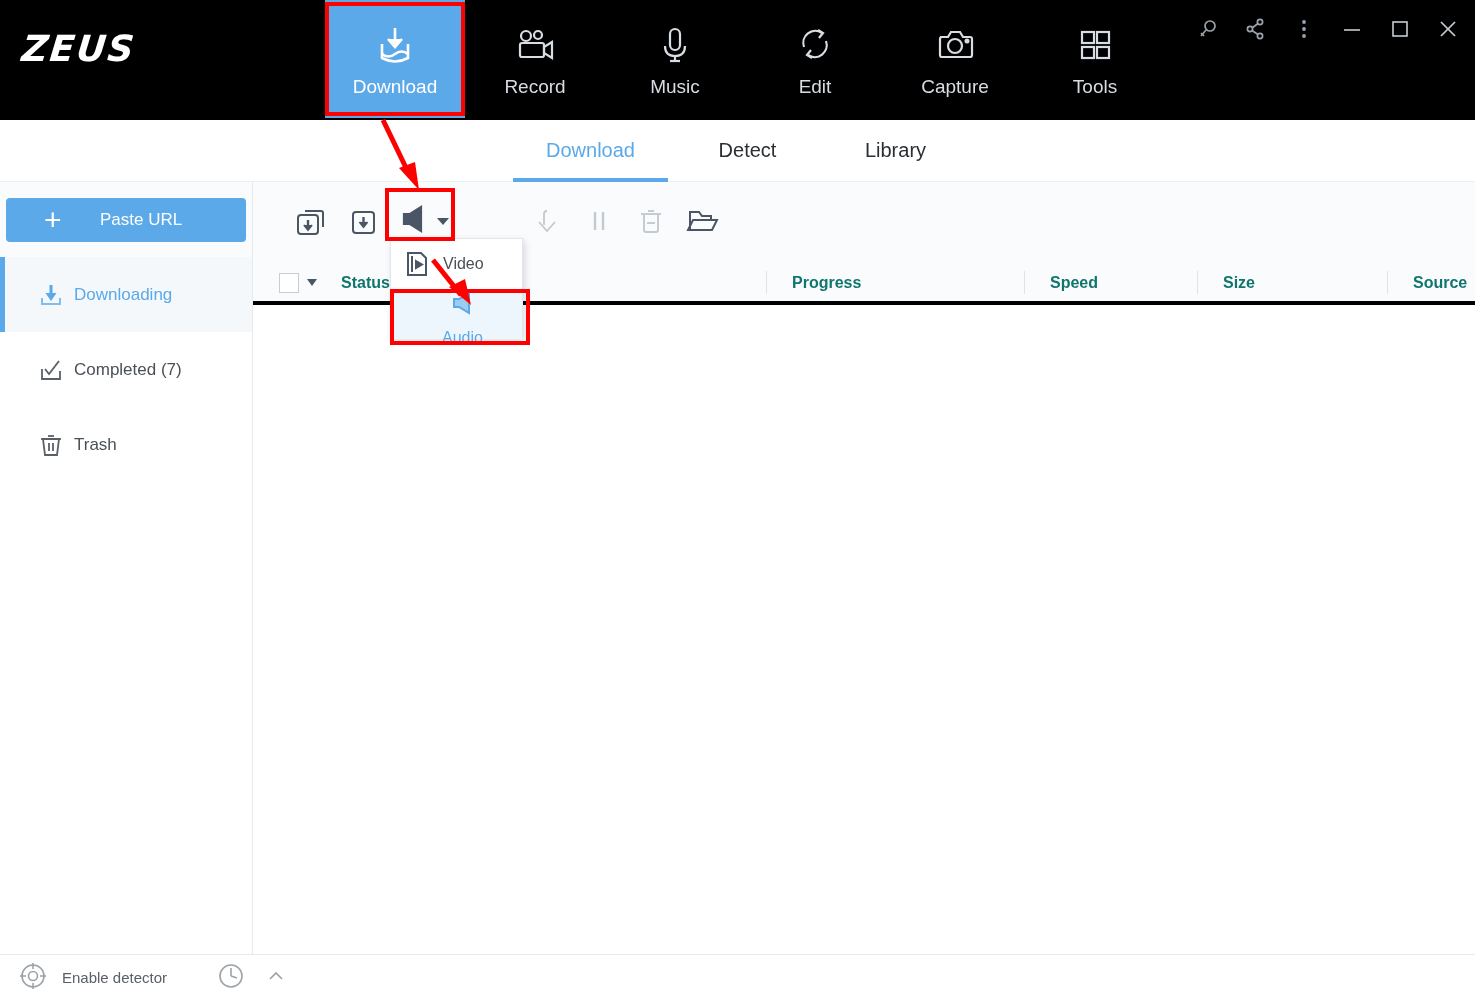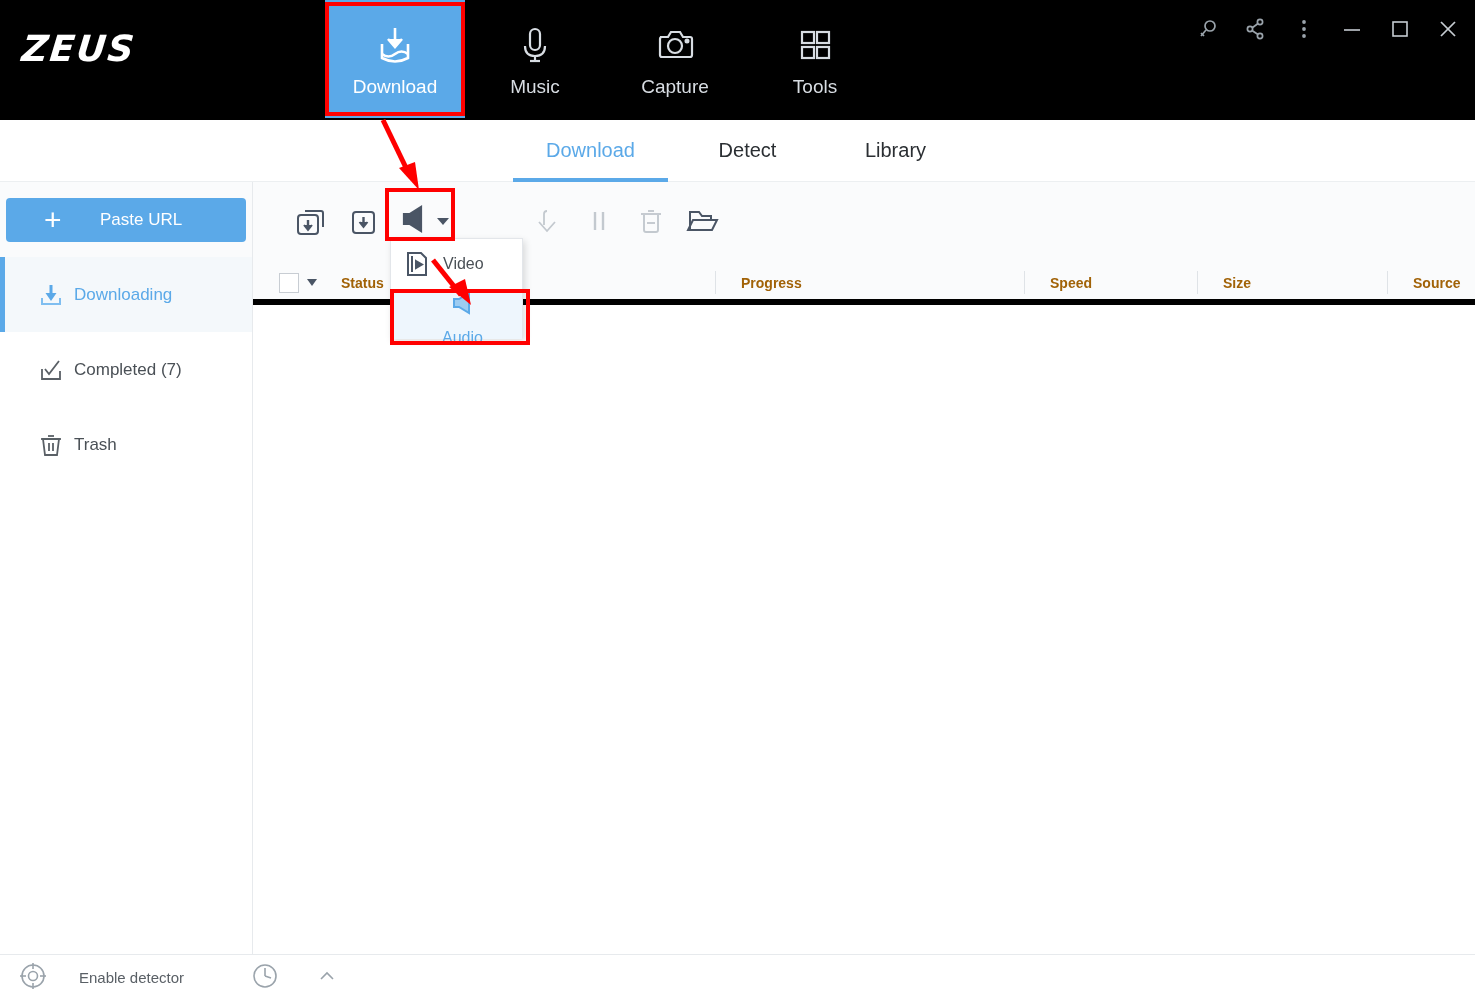--- a/index.html
+++ b/index.html
@@ -166,24 +166,24 @@
   .caret { width: 0; height: 0;
     border-left: 6px solid transparent;
     border-right: 6px solid transparent;
     border-top: 7px solid #4a5565; }
 
   
   .tablehead {
     position: absolute; left: 253px; top: 260px;
     width: 1222px; height: 45px;
     background: #fafbfc;
-    border-bottom: 6px solid #000000;
-    display: flex; align-items: center;
-    font-size: 14px; font-weight: bold;
-    color: #a16207;
+    border-bottom: 4px solid #000000;
+    display: flex; align-items: center;
+    font-size: 16px; font-weight: bold;
+    color: #0f766e;
   }
   .th { position: absolute; top: 0; height: 45px;
         display: flex; align-items: center; }
   .th.div::before {
     content: ""; position: absolute; left: -26px; top: 11px;
     width: 1px; height: 23px; background: #dfe3e7;
   }
   .hcheck { width: 20px; height: 20px; border: 1px solid #c8cdd3;
             background: #fff; }
   .hcaret { width: 0; height: 0; margin-left: 8px;
@@ -198,21 +198,21 @@
     background: #ffffff;
   }
 
   
   .bottombar {
     position: absolute; left: 0; top: 954px;
     width: 1475px; height: 46px;
     background: #ffffff;
     border-top: 1px solid #e7eaed;
     display: flex; align-items: center;
-    padding-left: 18px; gap: 31px;
+    padding-left: 18px; gap: 14px;
   }
   .bb-label { font-size: 15px; color: #5a6066; }
   .bb-icon { cursor: pointer; display:block; }
 
   
   .dropdown {
     position: absolute; left: 390px; top: 238px;
     width: 133px; height: 100px;
     background: #ffffff;
     border: 1px solid #e3e6ea;
@@ -262,33 +262,55 @@
         <svg viewBox="0 0 52 48" width="52" height="48" fill="none" stroke="#ffffff" stroke-width="2.6">
           <line x1="26" y1="8" x2="26" y2="25"></line>
           <polyline points="19,19 26,27 33,19" fill="#ffffff" stroke="#ffffff"></polyline>
           <path d="M13 24 L13 38 Q26 45 39 38 L39 24" stroke="#ffffff"></path>
           <path d="M13 34 Q19.5 39 26 34 Q32.5 29 39 34" stroke="#ffffff"></path>
         </svg>
       </span>
       <span class="nav-label">Download</span>
     </div>
 
+    <div class="navitem">
+      <span class="navicon">
+        <svg viewBox="0 0 52 48" width="52" height="48" fill="none" stroke="#d8dde3" stroke-width="2.2">
+          <circle cx="17" cy="16" r="5"></circle>
+            <circle cx="29" cy="15" r="4"></circle>
+          <rect x="11" y="23" width="24" height="14" rx="2"></rect>
+          <path d="M35 27 L43 22 L43 38 L35 33 Z"></path>
+        </svg>
+      </span>
+      <span class="nav-label">Record</span>
+    </div>
 
     <div class="navitem">
       <span class="navicon">
         <svg viewBox="0 0 52 48" width="52" height="48" fill="none" stroke="#d8dde3" stroke-width="2.2">
           <rect x="21" y="9" width="10" height="21" rx="5"></rect>
           <path d="M16 26 Q16 36 26 36 Q36 36 36 26"></path>
           <line x1="26" y1="36" x2="26" y2="41"></line>
           <line x1="21" y1="41" x2="31" y2="41"></line>
         </svg>
       </span>
       <span class="nav-label">Music</span>
     </div>
 
+    <div class="navitem">
+      <span class="navicon">
+        <svg viewBox="0 0 52 48" width="52" height="48" fill="none" stroke="#d8dde3" stroke-width="2.2">
+          <path d="M15 27 A12 12 0 0 1 33 13"></path>
+          <path d="M37 21 A12 12 0 0 1 19 35"></path>
+          <polyline points="29,10 34,13 30,18"></polyline>
+          <polyline points="23,38 18,35 22,30"></polyline>
+        </svg>
+      </span>
+      <span class="nav-label">Edit</span>
+    </div>
 
     <div class="navitem">
       <span class="navicon">
         <svg viewBox="0 0 52 48" width="52" height="48" fill="none" stroke="#d8dde3" stroke-width="2.2">
           <path d="M11 17 L19 17 L22 12 L31 12 L34 17 L41 17 Q43 17 43 19 L43 35 Q43 37 41 37 L13 37 Q11 37 11 35 L11 19 Q11 17 13 17"></path>
           <circle cx="26" cy="26" r="7"></circle>
           <circle cx="38" cy="21" r="1.4" fill="#d8dde3"></circle>
         </svg>
       </span>
       <span class="nav-label">Capture</span>
@@ -467,21 +489,21 @@
 </div>
 
 <div class="tablehead">
   <div class="th" style="left:26px;">
     <span class="hcheck"></span>
     <span class="hcaret"></span>
   </div>
   <div class="th" style="left:88px;">
     <span>Status</span>
   </div>
-  <div class="th div" style="left:488px;">
+  <div class="th div" style="left:539px;">
     <span>Progress</span>
   </div>
   <div class="th div" style="left:797px;">
     <span>Speed</span>
   </div>
   <div class="th div" style="left:970px;">
     <span>Size</span>
   </div>
   <div class="th div" style="left:1114px;margin-left:46px;">
     <span>Source</span>

